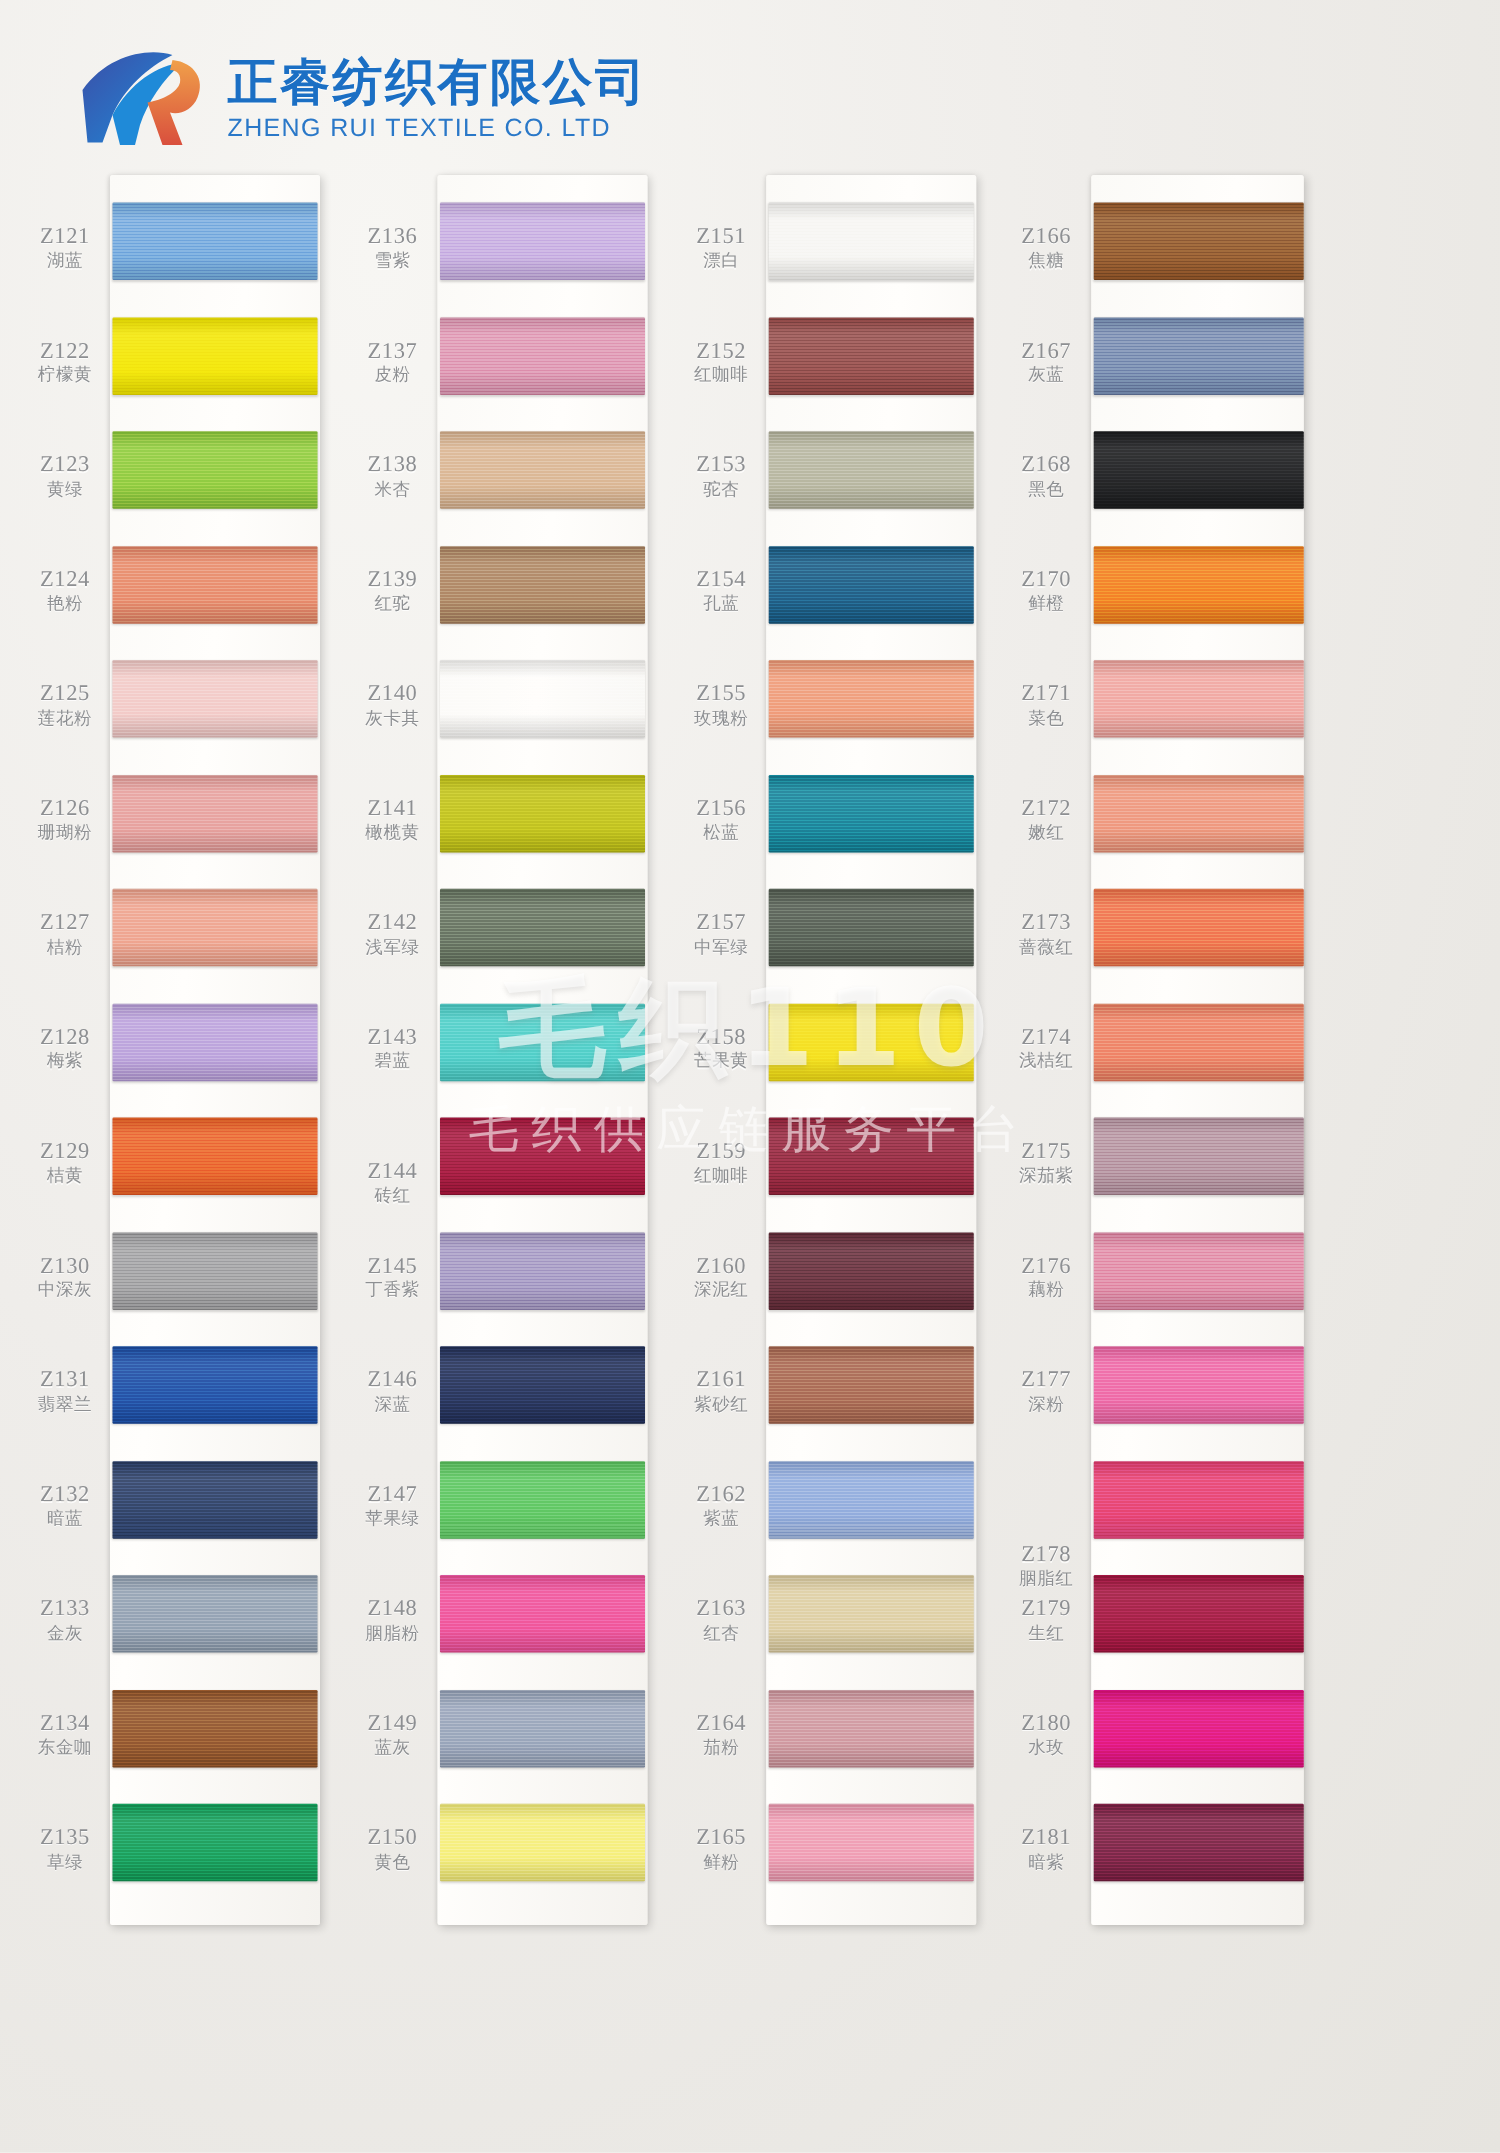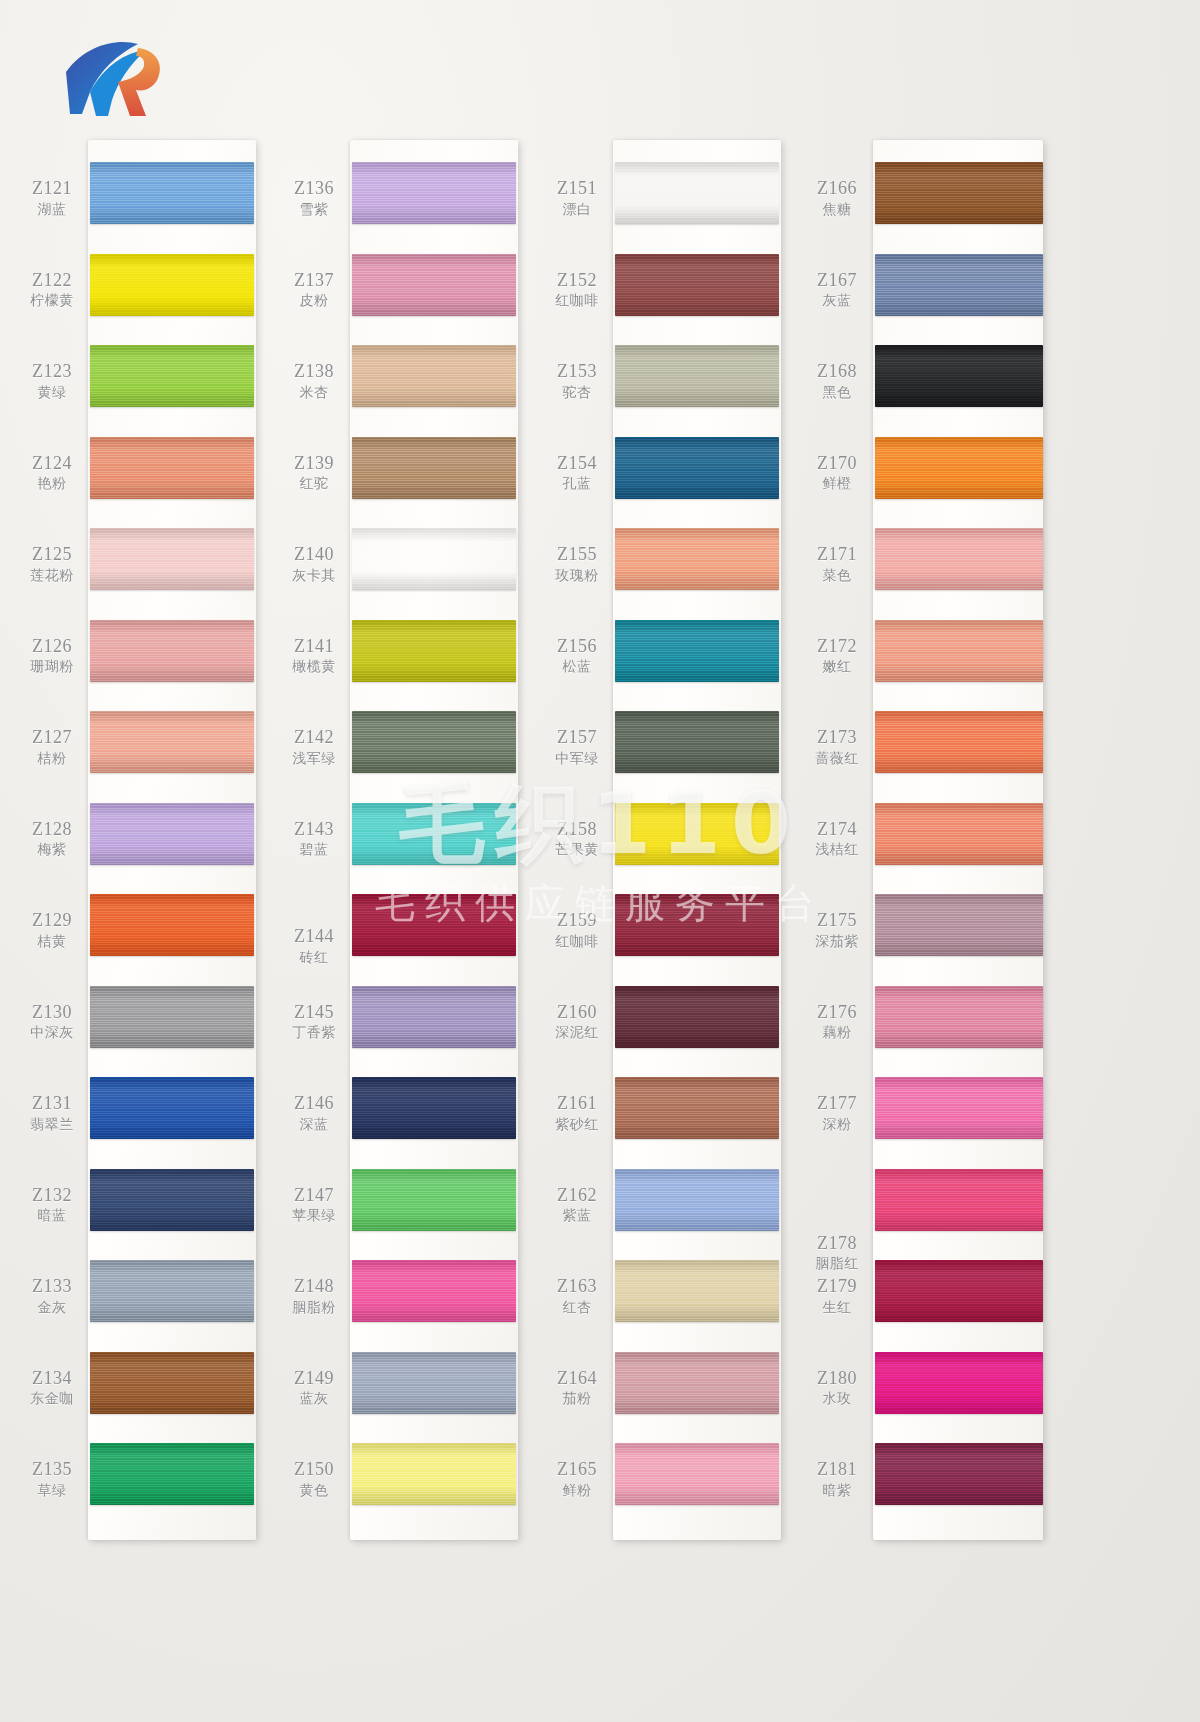--- a/index.html
+++ b/index.html
@@ -108,20 +108,24 @@
           </linearGradient>
           <linearGradient id="go" x1="0" y1="0" x2="0" y2="1">
             <stop offset="0" stop-color="#f0a04a"></stop>
               <stop offset="1" stop-color="#d94f3d"></stop>
           </linearGradient>
         </defs>
         <path d="M6 34 C26 6 58 0 78 6 C58 16 40 32 30 54 L22 76 L10 76 Z" fill="url(#gb)"></path>
         <path d="M30 54 C44 28 66 14 86 12 C70 26 58 44 52 62 L48 78 L36 78 Z" fill="#1f8ad8"></path>
         <path d="M78 10 C96 12 104 26 98 40 C94 50 84 54 76 52 L86 78 L70 78 L58 44 C70 42 82 36 84 28 C85 22 82 18 76 18 Z" fill="url(#go)"></path>
       </svg>
+      <div class="logo-text">
+        <span class="cn-name">正睿纺织有限公司</span>
+        <span class="en-name">ZHENG RUI TEXTILE CO. LTD</span>
+      </div>
     </div>
   </div>
 
   <div class="cols" id="cols">
       <div class="col col0">
         <div class="card"></div>
         <div class="labels">
           <div class="lab" style="top: 38px;">
             <span class="code">Z121</span>
             <span class="nm">湖蓝</span>

